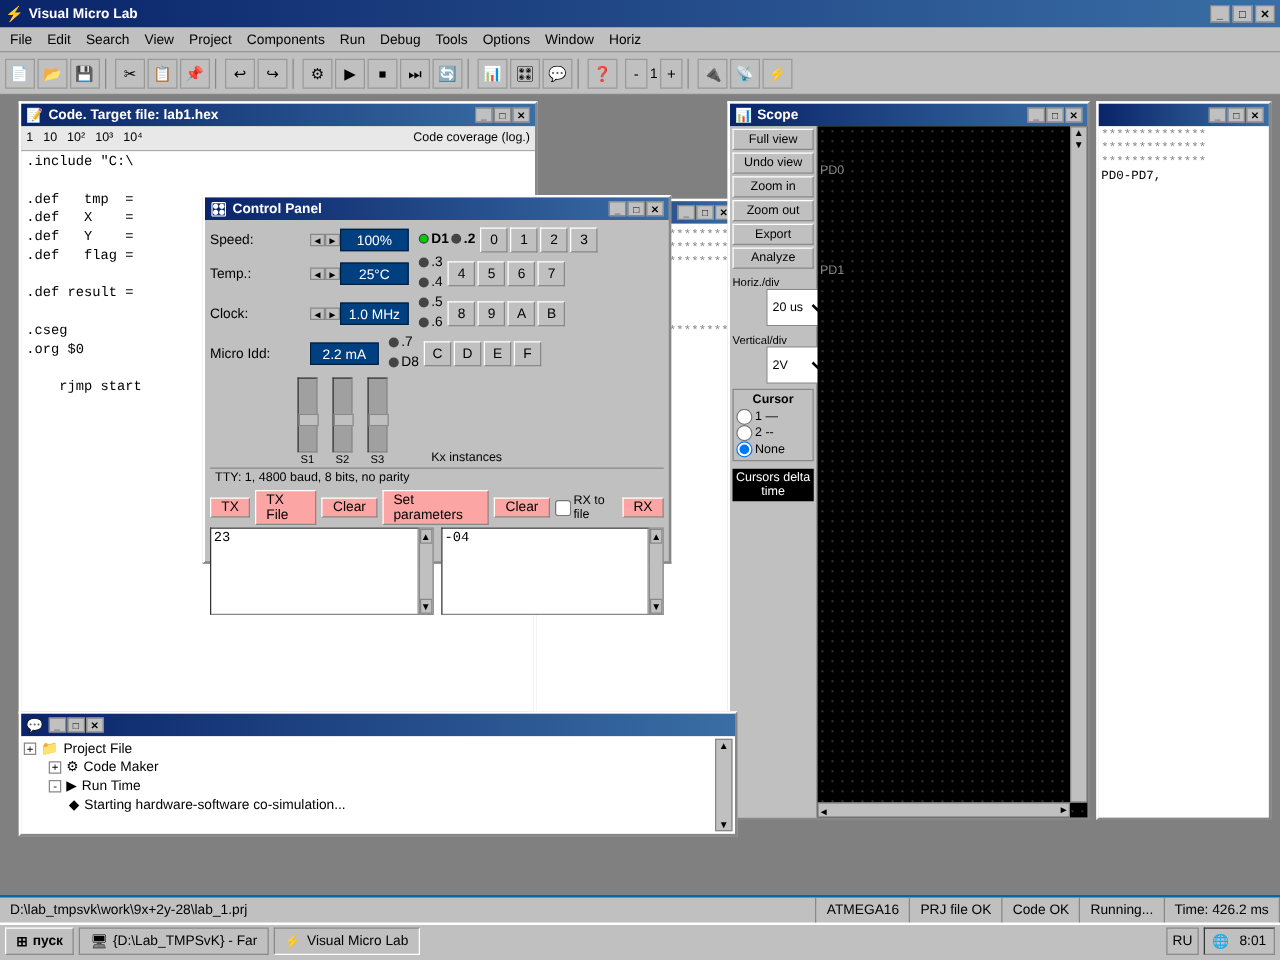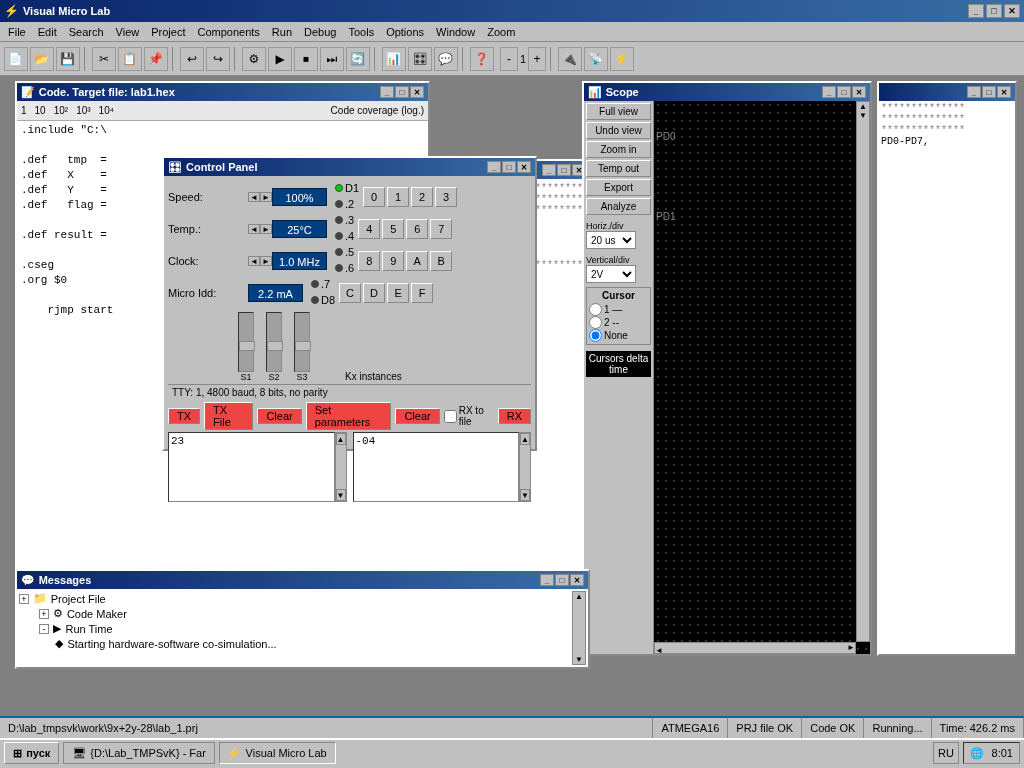--- a/index.html
+++ b/index.html
@@ -168,22 +168,23 @@
     .scope-display {
       flex: 1;
       background: black;
       position: relative;
       overflow: hidden;
     }
     .scope-select {
       font-size: 10px;
       background: white;
       border: 1px solid #888;
-      height: 18px;
+      height: 30px;
       width: 50px;
+      margin-left: 27px;
     }
     .cursor-group {
       border: 1px solid #888;
       padding: 2px;
       margin: 2px 0;
     }
     .cursor-title {
       font-size: 10px;
       font-weight: bold;
       text-align: center;
@@ -298,21 +299,21 @@
       padding: 2px 4px;
       font-size: 10px;
     }
     .tty-controls {
       display: flex;
       align-items: center;
       gap: 4px;
       margin-top: 2px;
     }
     .tty-btn {
-      background: #ef4444;
+      background: #fca5a5;
       border: 1px solid #888;
       border-top-color: #fff;
       border-left-color: #fff;
       padding: 1px 8px;
       font-size: 11px;
       cursor: pointer;
     }
     .tty-checkbox {
       font-size: 10px;
       display: flex;
@@ -542,21 +543,21 @@
   <span class="menu-item">Edit</span>
   <span class="menu-item">Search</span>
   <span class="menu-item">View</span>
   <span class="menu-item">Project</span>
   <span class="menu-item">Components</span>
   <span class="menu-item">Run</span>
   <span class="menu-item">Debug</span>
   <span class="menu-item">Tools</span>
   <span class="menu-item">Options</span>
   <span class="menu-item">Window</span>
-  <span class="menu-item">Zoom</span>
+  <span class="menu-item">Horiz</span>
 </div>
 
 <div class="toolbar">
   <div class="tb-btn">📄</div>
   <div class="tb-btn">📂</div>
   <div class="tb-btn">💾</div>
   <div class="tb-separator"></div>
   <div class="tb-btn">✂</div>
   <div class="tb-btn">📋</div>
   <div class="tb-btn">📌</div>
@@ -641,21 +642,21 @@
     <div class="cp-content">
 
       <div class="cp-row">
         <span class="cp-label">Speed:</span>
         <div class="cp-spinner">
           <div class="cp-spin-btn">◄</div>
           <div class="cp-spin-btn">►</div>
         </div>
         <div class="cp-val">100%</div>
 
-        <div style="display:flex; flex-direction:column; margin-left:8px; gap:2px;">
+        <div style="display:flex; flex-direction:row; margin-left:8px; gap:2px;font-weight:bold;">
           <div class="led-row-outer">
             <span class="led led-green"></span>
             <span>D1</span>
           </div>
           <div class="led-row-outer">
             <span class="led led-off"></span>
             <span>.2</span>
           </div>
         </div>
         <div style="display:flex; flex-direction:column; gap:2px; margin-left:4px;">
@@ -844,21 +845,21 @@
         <div class="win-btn">□</div>
         <div class="win-btn">✕</div>
       </div>
     </div>
     <div class="scope-content">
 
       <div class="scope-sidebar">
         <div class="scope-btn">Full view</div>
         <div class="scope-btn">Undo view</div>
         <div class="scope-btn">Zoom in</div>
-        <div class="scope-btn">Temp out</div>
+        <div class="scope-btn">Zoom out</div>
         <div class="scope-btn">Export</div>
         <div class="scope-btn">Analyze</div>
 
         <div style="margin-top:4px;">
           <div style="font-size:9px;">Horiz./div</div>
           <select class="scope-select">
             <option>20 us</option>
             <option>10 us</option>
             <option>50 us</option>
           </select>
@@ -931,21 +932,20 @@
       <div style="color:#888;">**************</div>
       <div style="color:#888;">**************</div>
       <div style="color:#888;">**************</div>
       <div>PD0-PD7,</div>
     </div>
   </div>
 
   <div class="window msg-window">
     <div class="window-title">
       <span class="icon">💬</span>
-      <span class="title">Messages</span>
       <div class="win-controls">
         <div class="win-btn">_</div>
         <div class="win-btn">□</div>
         <div class="win-btn">✕</div>
       </div>
     </div>
     <div style="background:white; height:calc(100% - 18px); padding:2px; overflow:hidden; display:flex; gap:4px;">
       <div style="flex:1;">
         <div class="msg-tree-item">
           <div class="expand-btn">+</div>

